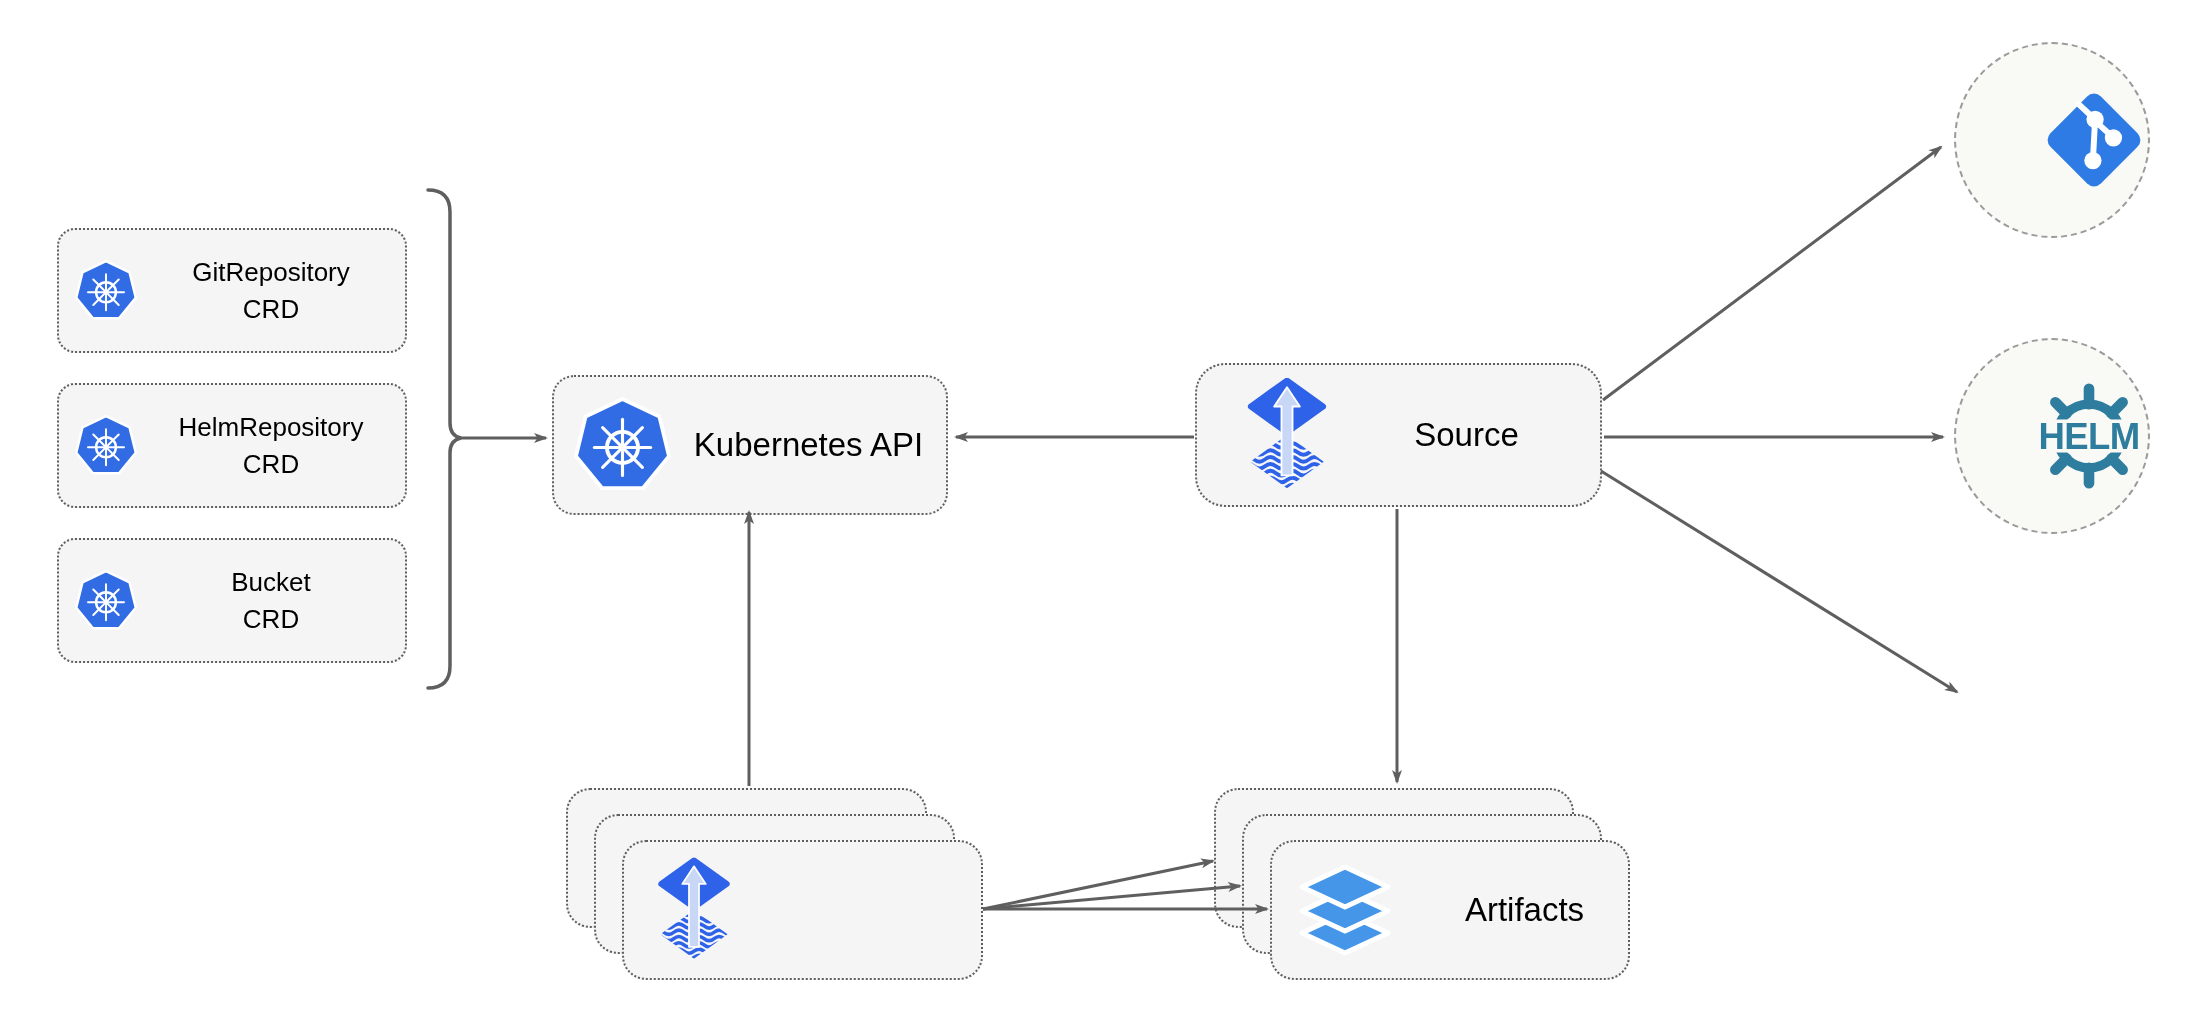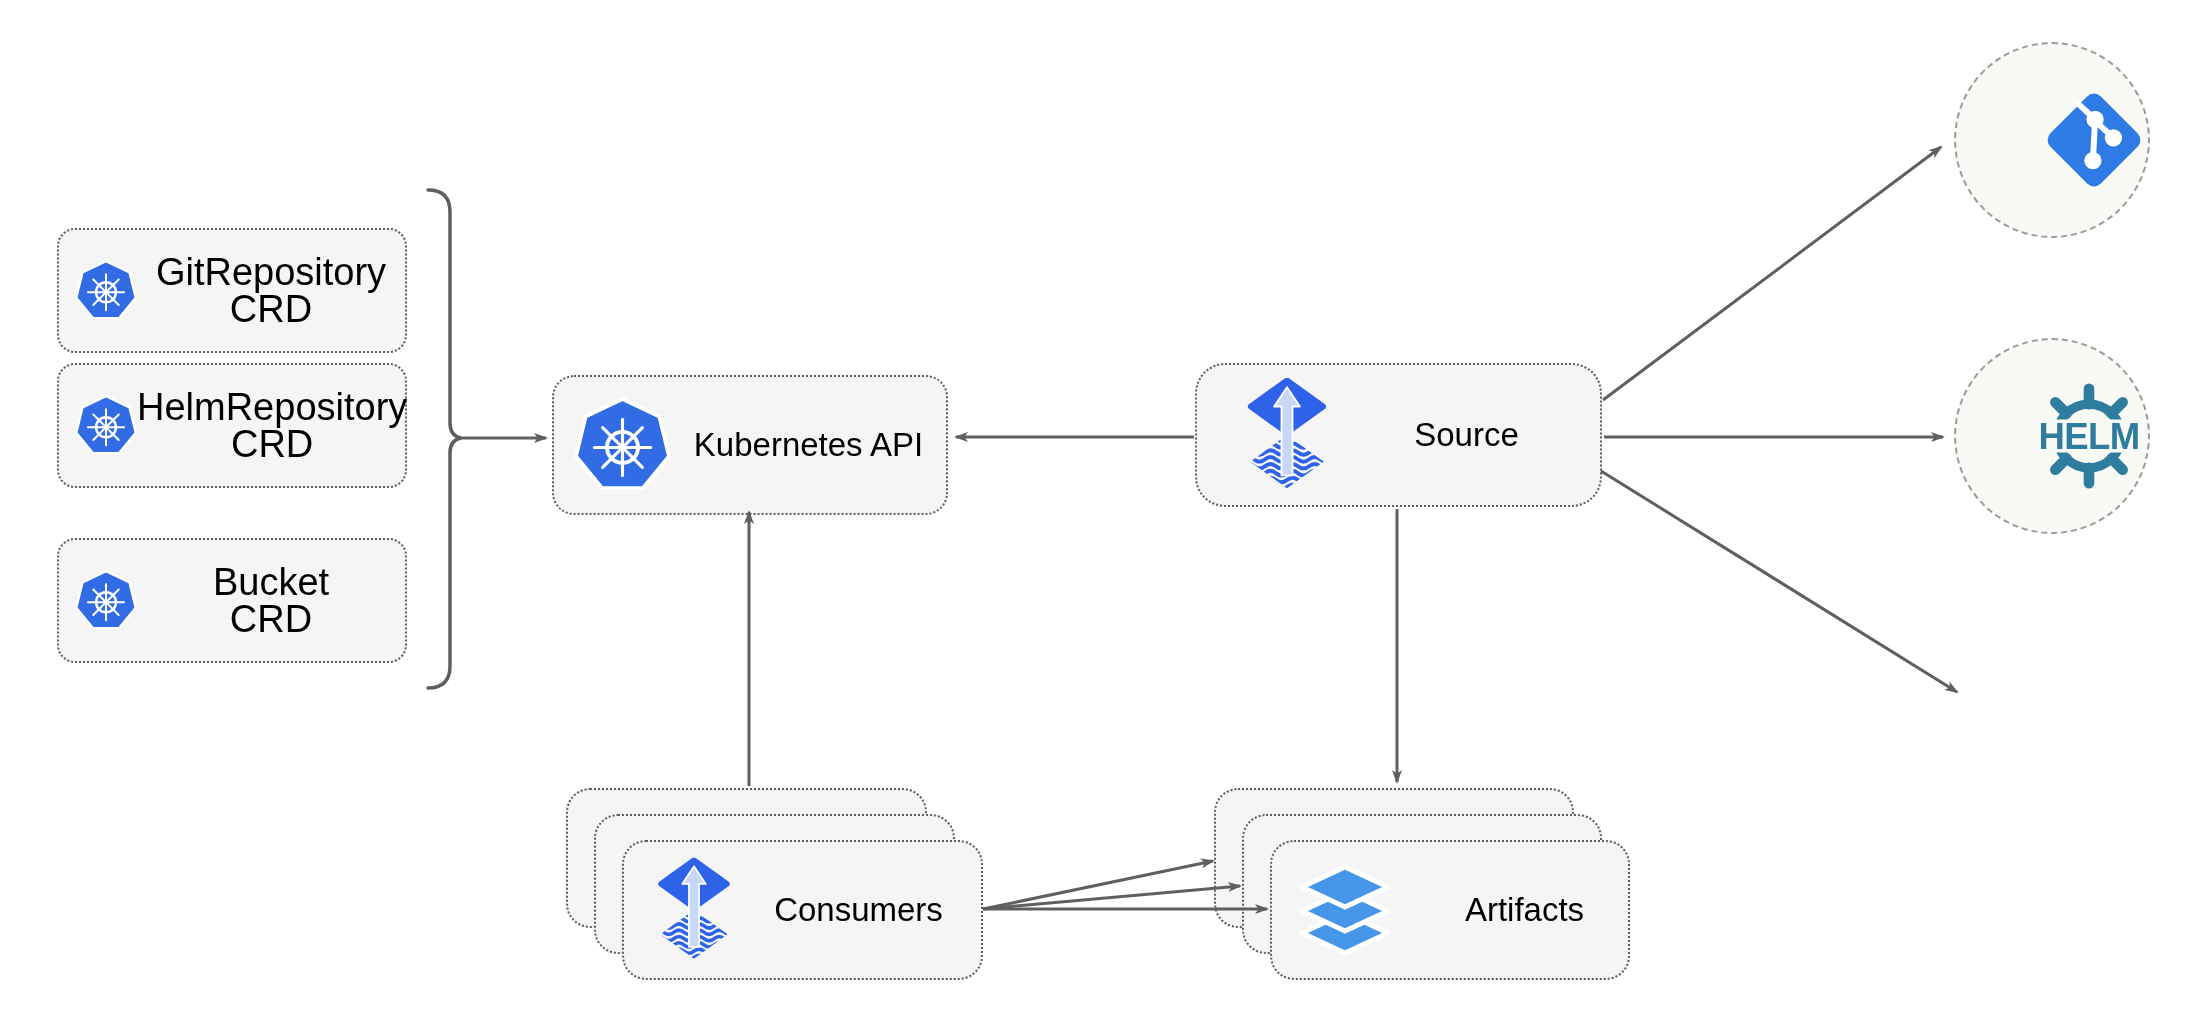--- a/index.html
+++ b/index.html
@@ -2,21 +2,21 @@
 <html><head>
 <meta charset="utf-8">
 <title>source-controller diagram</title>
 <style>
   html,body{margin:0;padding:0;background:#fff;}
   #stage{position:relative;width:2196px;height:1030px;background:#FFFFFF;
          font-family:"Liberation Sans",sans-serif;color:#000;overflow:hidden;}
   .node{position:absolute;background:#F5F5F5;border:2.5px dotted #5e5e5e;
         box-sizing:border-box;display:flex;align-items:center;}
   .crd{left:57px;width:350px;height:125px;border-radius:18px;padding-left:16px;}
-  .lbl{flex:1;text-align:center;font-size:38px;line-height:37px;color:#000;}
+  .lbl{flex:1;text-align:center;font-size:26px;line-height:37px;color:#000;}
   .lbl-big{flex:1;text-align:center;font-size:33px;line-height:40px;color:#000;}
   .circle{position:absolute;left:1954px;width:196px;height:196px;border-radius:50%;
           background:#F9F9F6;border:2.5px dashed #9a9a9a;box-sizing:border-box;
           display:flex;align-items:center;justify-content:flex-end;}
   .stackbox{position:absolute;width:361px;height:140px;background:#F5F5F5;
             border:2.5px dotted #5e5e5e;border-radius:24px;box-sizing:border-box;
             display:flex;align-items:center;}
   #edges{position:absolute;left:0;top:0;pointer-events:none;z-index:6;}
   .icon{flex:0 0 auto;}
 </style>
@@ -40,21 +40,21 @@
       </g>
       <circle cx="50" cy="52" r="16" fill="none" stroke="#FFFFFF" stroke-width="4"></circle>
       <circle cx="50" cy="52" r="4.5" fill="#FFFFFF"></circle>
     </svg>
     <div class="lbl">
       <div>GitRepository</div>
         <div>CRD</div>
     </div>
   </div>
 
-  <div class="node crd" style="top:363px">
+  <div class="node crd" style="top:383px">
     <svg class="icon" width="62" height="62" viewBox="0 0 100 100">
       <polygon points="50,2 12,20 2,61 29,94 71,94 98,61 88,20" fill="#326CE5" stroke="#FFFFFF" stroke-width="4" stroke-linejoin="round"></polygon>
       <g stroke="#FFFFFF" stroke-width="3.2" stroke-linecap="round">
         <line x1="55" y1="52" x2="79" y2="52"></line>
           <line x1="45" y1="52" x2="21" y2="52"></line>
         <line x1="50" y1="47" x2="50" y2="23"></line>
           <line x1="50" y1="57" x2="50" y2="81"></line>
         <line x1="53.5" y1="48.5" x2="70.5" y2="31.5"></line>
           <line x1="46.5" y1="48.5" x2="29.5" y2="31.5"></line>
         <line x1="46.5" y1="55.5" x2="29.5" y2="72.5"></line>
@@ -146,21 +146,20 @@
         <path d="M2,73.5 q6,-5 12,0 t12,0 t12,0 t12,0 t12,0 t12,0 t12,0 t12,0"></path>
         <path d="M2,81 q6,-5 12,0 t12,0 t12,0 t12,0 t12,0 t12,0 t12,0 t12,0"></path>
         <path d="M2,88.5 q6,-5 12,0 t12,0 t12,0 t12,0 t12,0 t12,0 t12,0 t12,0"></path>
         <path d="M2,96 q6,-5 12,0 t12,0 t12,0 t12,0 t12,0 t12,0 t12,0 t12,0"></path>
         <path d="M2,103.5 q6,-5 12,0 t12,0 t12,0 t12,0 t12,0 t12,0 t12,0 t12,0"></path>
         <path d="M2,111 q6,-5 12,0 t12,0 t12,0 t12,0 t12,0 t12,0 t12,0 t12,0"></path>
         <path d="M2,118.5 q6,-5 12,0 t12,0 t12,0 t12,0 t12,0 t12,0 t12,0 t12,0"></path>
       </g>
       <path d="M50,10 L64,31 L56,31 L56,106 L44,106 L44,31 L36,31 Z" fill="#C9D7F6" stroke="#FFFFFF" stroke-width="2" stroke-linejoin="round"></path>
     </svg>
-    <div class="lbl-big">Consumers</div>
   </div>
 
   <div class="stackbox" style="left:1214px;top:788px;width:360px;"></div>
   <div class="stackbox" style="left:1242px;top:814px;width:360px;"></div>
   <div class="stackbox" style="left:1270px;top:840px;width:360px;padding-left:22px;gap:25px;">
     <svg class="icon" width="102" height="96" viewBox="0 0 100 96">
       <g fill="#4596E8" stroke="#FFFFFF" stroke-width="5" stroke-linejoin="round">
         <polygon points="50,51 93,71 50,91 7,71"></polygon>
         <polygon points="50,29 93,49 50,69 7,49"></polygon>
         <polygon points="50,5 93,25 50,45 7,25"></polygon>

